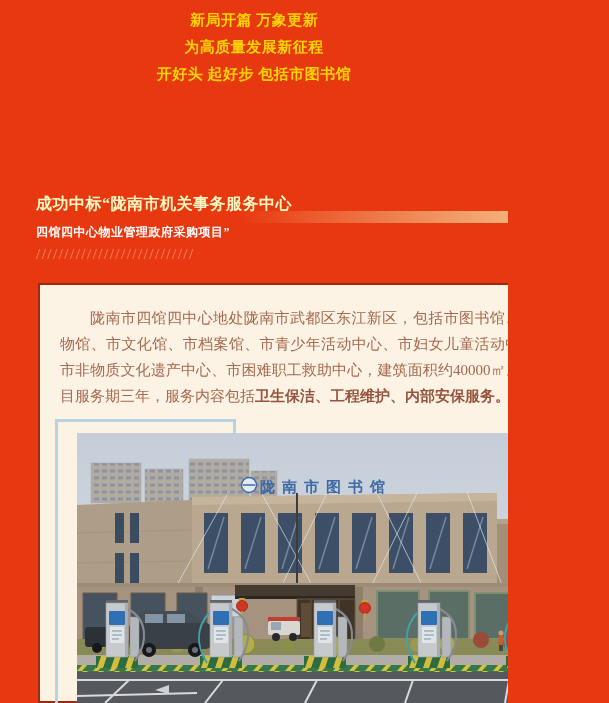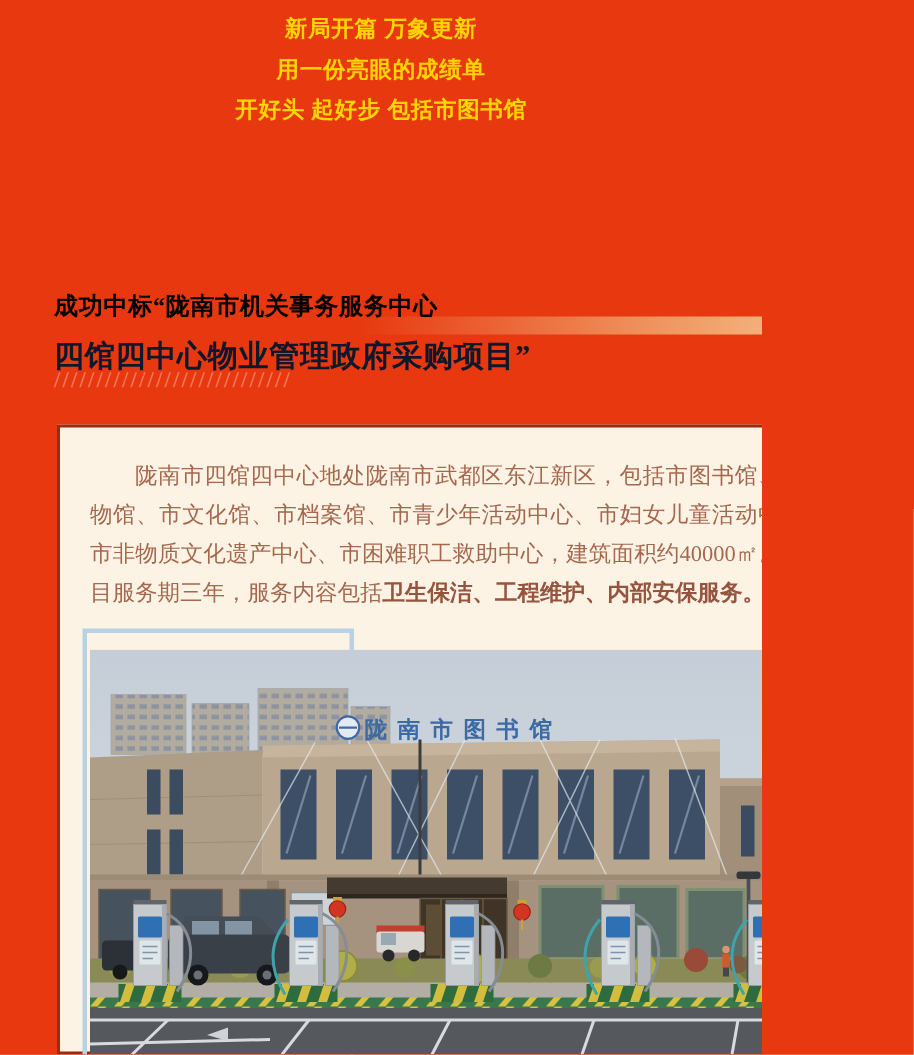--- a/index.html
+++ b/index.html
@@ -6,48 +6,48 @@
   .page {
     position:relative; width:508px; height:703px;
     background:#e8380f; overflow:hidden;
     font-family:Liberation Serif, serif;
   }
   
   .slogans { position:absolute; top:7px; left:0; right:0; text-align:center; }
   .slogan { color:#ffd400; font-weight:bold; font-size:15px; line-height:27px; letter-spacing:0.5px; }
 
   
-  .headline-1 { position:absolute; left:36px; top:194px; color:#000000; font-size:16px; font-weight:bold; letter-spacing:0.5px; z-index:2; white-space:nowrap; }
-  .headline-2 { position:absolute; left:36px; top:224px; color:#0f172a; font-size:20px; font-weight:bold; letter-spacing:0.5px; z-index:2; white-space:nowrap; }
+  .headline-1 { position:absolute; left:36px; top:194px; color:#fef9c3; font-size:16px; font-weight:bold; letter-spacing:0.5px; z-index:2; white-space:nowrap; }
+  .headline-2 { position:absolute; left:36px; top:224px; color:#ffffff; font-size:12px; font-weight:bold; letter-spacing:0.5px; z-index:2; white-space:nowrap; }
   .gradient-bar { position:absolute; left:238px; top:211px; width:339px; height:12px; z-index:1;
     background:linear-gradient(90deg, rgba(248,203,146,0) 0%, rgba(240,158,104,0.85) 55%, #f8cb92 100%); }
   .slashes { position:absolute; left:36px; top:246px; color:#f2785a; font-size:15px; font-weight:bold; letter-spacing:1.5px; z-index:2; white-space:nowrap; }
 
   
   .card-shadow { position:absolute; left:46px; top:291px; width:535px; height:412px;
     background:#fdf3e4; border:2px solid #9b2a12; box-sizing:border-box; z-index:1; }
   .card { position:absolute; left:38px; top:283px; width:535px; height:420px;
     background:#fdf3e4; border:2px solid #9b2a12; box-sizing:border-box; z-index:2; }
   .paragraph { margin:20px 20px 0 20px; color:#a5684f; font-size:15px; line-height:26px;
     text-align:justify; text-indent:2em; }
   .paragraph b { color:#96543f; font-weight:bold; }
 
   
   .photo-frame { position:absolute; left:55px; top:419px; width:175px; height:290px;
     border:3px solid #b9d2e3; z-index:3; }
-  .photo { position:absolute; left:60px; top:433px; width:479px; height:270px; z-index:4; overflow:hidden; line-height:0; }
+  .photo { position:absolute; left:77px; top:433px; width:479px; height:270px; z-index:4; overflow:hidden; line-height:0; }
 </style>
 </head>
 <body>
 
 <div class="page">
 
   <div class="slogans">
     <div class="slogan">新局开篇 万象更新</div>
-    <div class="slogan">用一份亮眼的成绩单</div>
+    <div class="slogan">为高质量发展新征程</div>
     <div class="slogan">开好头 起好步 包括市图书馆</div>
   </div>
 
   <div class="gradient-bar"></div>
   <div class="headline-1">成功中标“陇南市机关事务服务中心</div>
   <div class="headline-2">四馆四中心物业管理政府采购项目”</div>
   <div class="slashes">////////////////////////////</div>
 
   <div class="card-shadow"></div>
   <div class="card">

